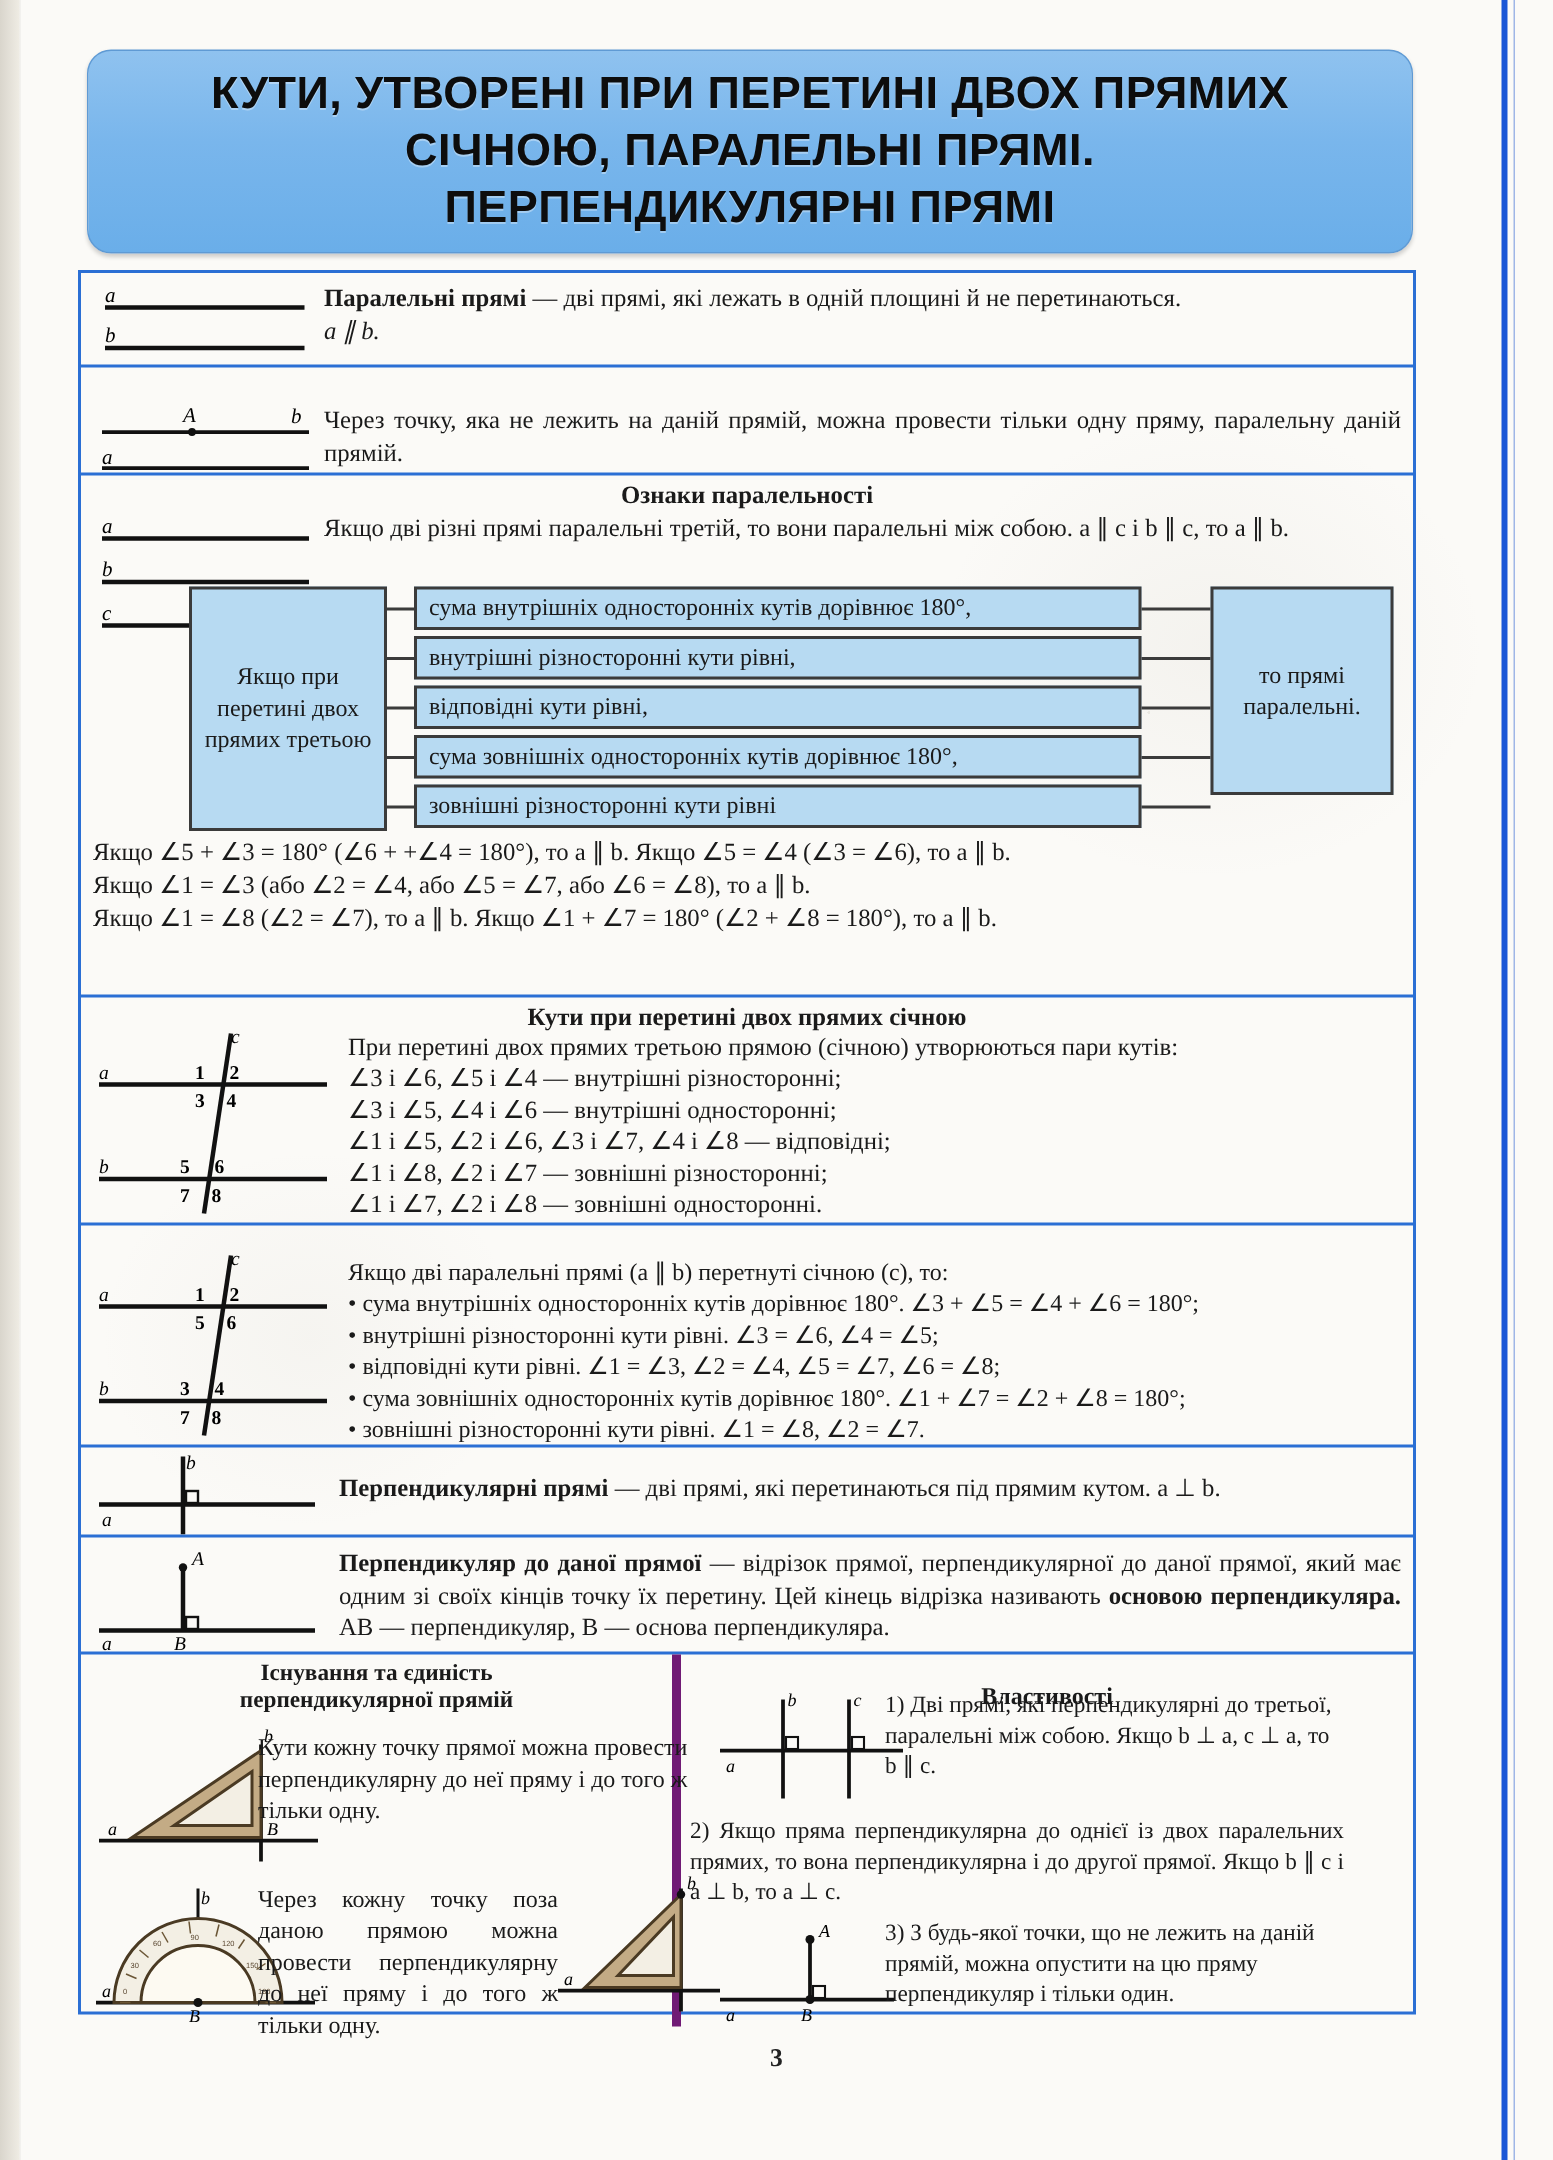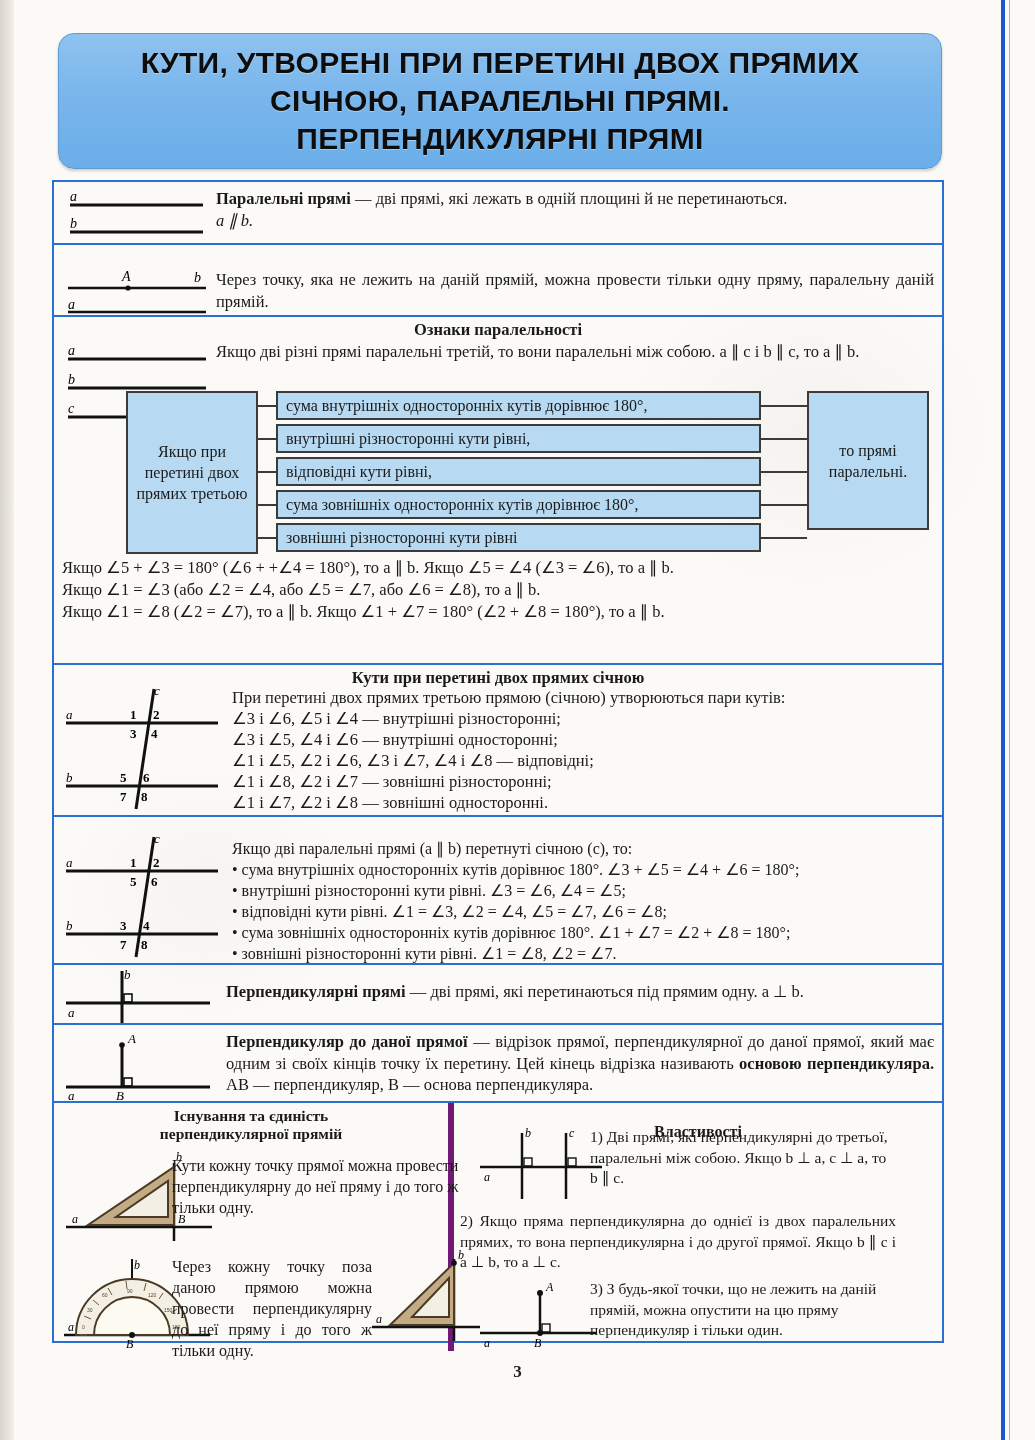--- a/index.html
+++ b/index.html
@@ -256,21 +256,21 @@
 
     <div class="sec" style="height:60px;">
       <svg class="fig" style="left:6px;top:2px;" width="160" height="56">
         <line x1="6" y1="36" x2="150" y2="36" stroke="#111" stroke-width="3"></line>
         <line x1="62" y1="4" x2="62" y2="56" stroke="#111" stroke-width="3"></line>
         <rect x="64" y="27" width="8" height="8" fill="none" stroke="#111" stroke-width="1.6"></rect>
         <text x="64" y="12" font-size="13" font-style="italic" font-family="Liberation Serif, serif">b</text>
         <text x="8" y="50" font-size="13" font-style="italic" font-family="Liberation Serif, serif">a</text>
       </svg>
       <div class="body-txt" style="position:absolute;left:172px;top:16px;width:708px;">
-        <span class="bold">Перпендикулярні прямі</span><span> — дві прямі, які перетинаються під прямим одну. a ⊥ b.</span>
+        <span class="bold">Перпендикулярні прямі</span><span> — дві прямі, які перетинаються під прямим кутом. a ⊥ b.</span>
       </div>
     </div>
 
     <div class="sec" style="height:78px;">
       <svg class="fig" style="left:6px;top:4px;" width="160" height="72">
         <line x1="6" y1="58" x2="150" y2="58" stroke="#111" stroke-width="3"></line>
         <line x1="62" y1="16" x2="62" y2="58" stroke="#111" stroke-width="3"></line>
         <circle cx="62" cy="16" r="2.8" fill="#111"></circle>
         <rect x="64" y="49" width="8" height="8" fill="none" stroke="#111" stroke-width="1.6"></rect>
         <text x="68" y="14" font-size="13" font-style="italic" font-family="Liberation Serif, serif">A</text>

